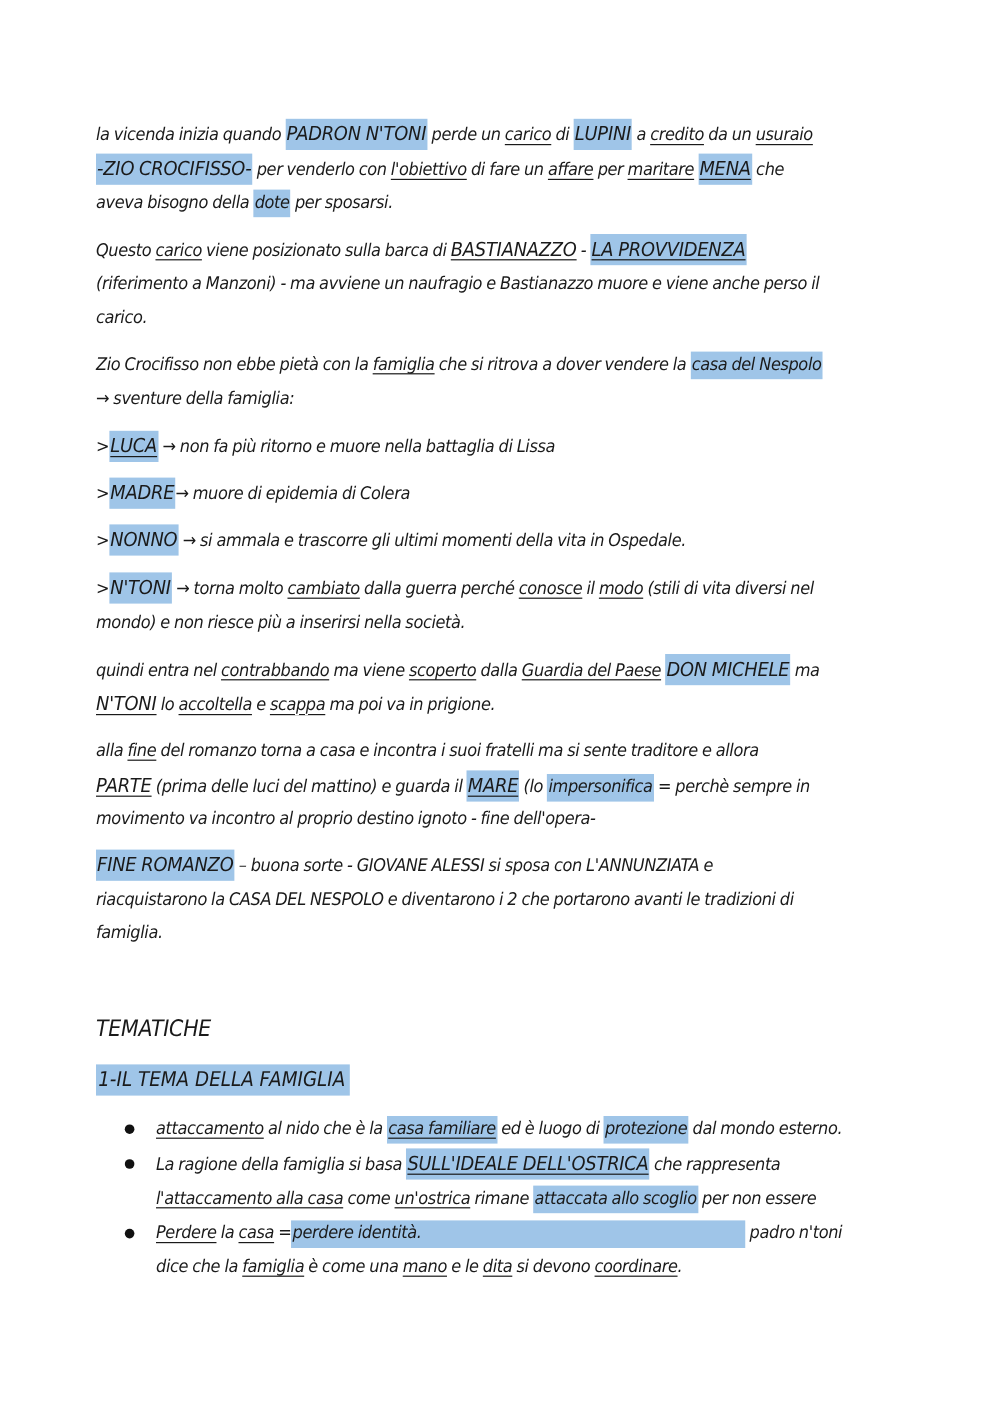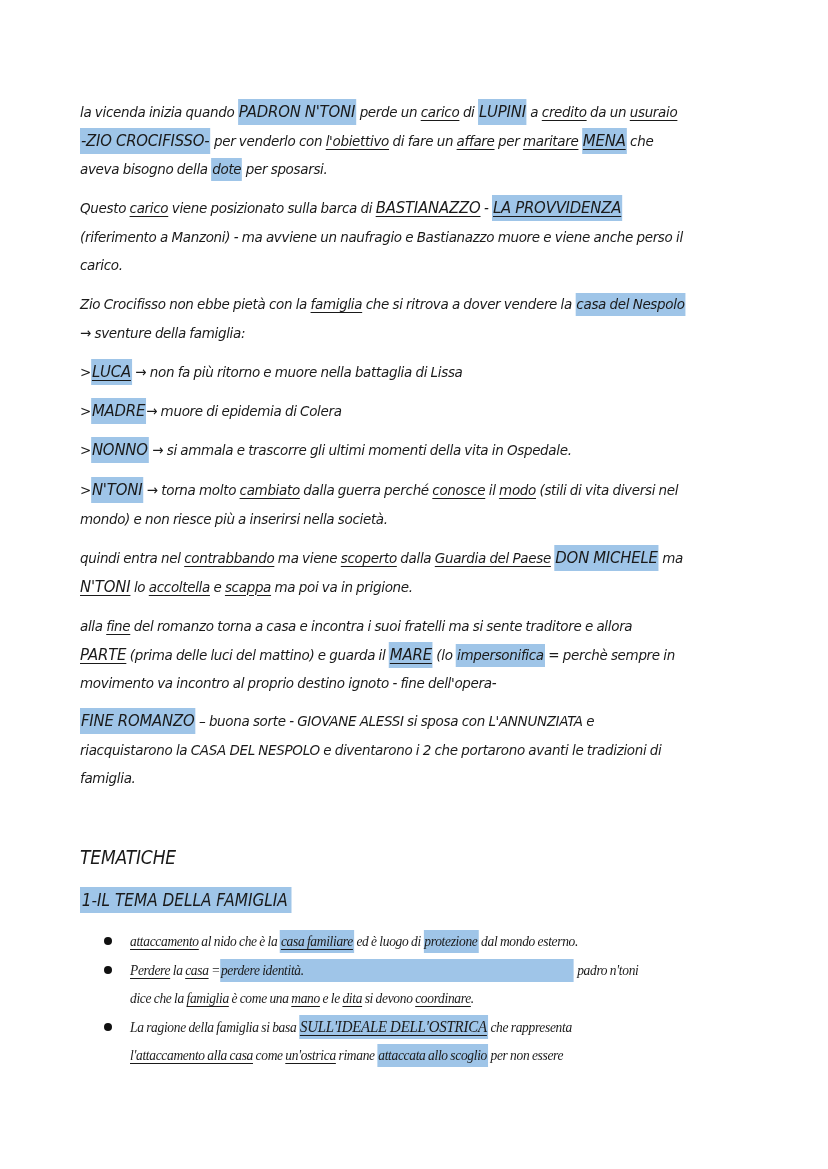--- a/index.html
+++ b/index.html
@@ -32,21 +32,21 @@
       font-family: "DejaVu Sans", sans-serif;
       transform: scaleX(0.9); transform-origin: left top;
     }
     .subheading {
       position: absolute; left: 80px; height: 26px; line-height: 26px;
       font-style: italic; font-size: 17px;
       background: #9fc5e8; padding: 0 4px 0 2px;
       transform: scaleX(0.9); transform-origin: left top;
     }
     .bullets { position: absolute; left: 100px; width: 660px; }
-    .bullet-row { position: relative; padding-left: 30px; font-family: Liberation Serif, serif; }
+    .bullet-row { position: relative; padding-left: 30px; }
     .bullet-dot {
       position: absolute; left: 4px; top: 10px; width: 8px; height: 8px;
       border-radius: 50%; background: #111;
     }
     .bullet-text {
       font-style: italic; font-size: 14.5px; line-height: 28.5px;
       letter-spacing: -0.35px; word-spacing: -0.5px;
       transform: scaleX(0.93); transform-origin: left top; display: block;
     }
   </style>
@@ -155,30 +155,30 @@
   <div class="bullets" style="top:927px;">
     <div class="bullet-row">
       <span class="bullet-dot"></span>
       <span class="bullet-text">
         <span class="u">attaccamento</span><span> al nido che è la </span><span class="hl u">casa familiare</span><span>  ed è luogo di </span><span class="hl">protezione</span><span> dal mondo esterno.</span>
       </span>
     </div>
     <div class="bullet-row">
       <span class="bullet-dot"></span>
       <span class="bullet-text">
-        <span class="u">Perdere</span><span> la </span><span class="u">casa</span><span> =</span><span class="hl" style="padding-right:290px;">perdere identità.</span><span style="padding-left:4px;">padro n'toni</span>
+        <span>La ragione della famiglia si basa </span><span class="hl u caps big">SULL'IDEALE DELL'OSTRICA</span><span> che rappresenta</span>
       </span>
       <span class="bullet-text">
-        <span>dice che la </span><span class="u">famiglia</span><span> è come una </span><span class="u">mano</span><span> e le </span><span class="u">dita</span><span> si devono </span><span class="u">coordinare</span><span>.</span>
+        <span class="u">l'attaccamento alla casa</span><span> come </span><span class="u">un'ostrica</span><span> rimane </span><span class="hl">attaccata allo scoglio</span><span> per non essere</span>
       </span>
     </div>
     <div class="bullet-row">
       <span class="bullet-dot"></span>
       <span class="bullet-text">
-        <span>La ragione della famiglia si basa </span><span class="hl u caps big">SULL'IDEALE DELL'OSTRICA</span><span> che rappresenta</span>
+        <span class="u">Perdere</span><span> la </span><span class="u">casa</span><span> =</span><span class="hl" style="padding-right:290px;">perdere identità.</span><span style="padding-left:4px;">padro n'toni</span>
       </span>
       <span class="bullet-text">
-        <span class="u">l'attaccamento alla casa</span><span> come </span><span class="u">un'ostrica</span><span> rimane </span><span class="hl">attaccata allo scoglio</span><span> per non essere</span>
+        <span>dice che la </span><span class="u">famiglia</span><span> è come una </span><span class="u">mano</span><span> e le </span><span class="u">dita</span><span> si devono </span><span class="u">coordinare</span><span>.</span>
       </span>
     </div>
   </div>
 
 </div>
 
 </body></html>

